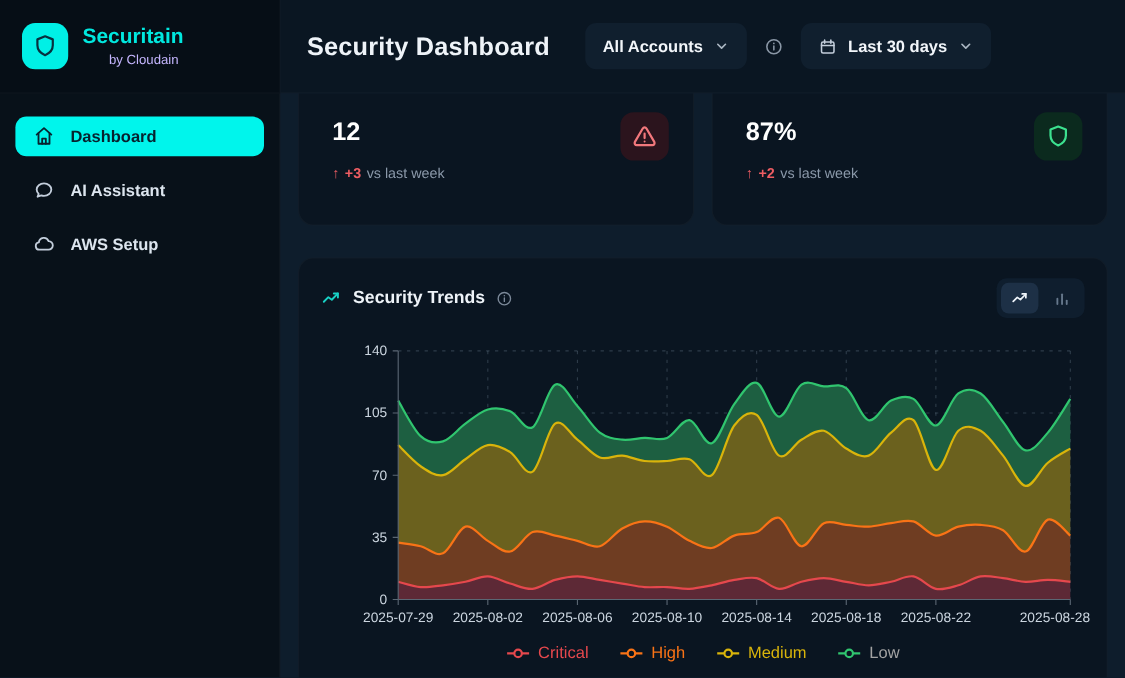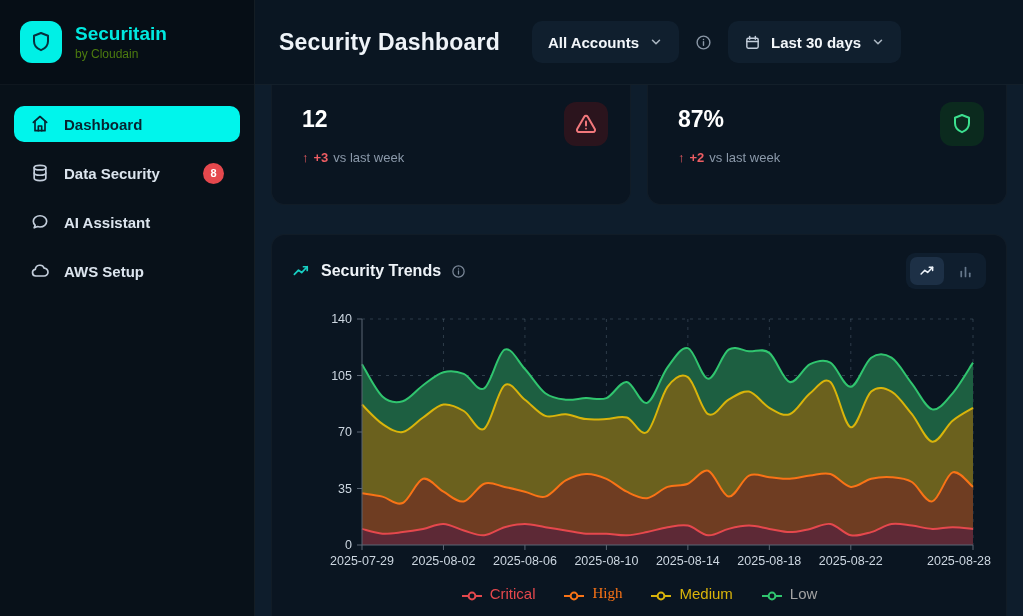--- a/index.html
+++ b/index.html
@@ -11,21 +11,21 @@
     display:flex;
   }
   
   .sidebar { width:255px; min-width:255px; height:616px; background:#081119;
              border-right:1px solid rgba(255,255,255,.05); display:flex; flex-direction:column; }
   .sidebar-header { height:85px; background:#060e16; border-bottom:1px solid rgba(255,255,255,.04);
                     display:flex; align-items:center; gap:13px; padding:0 20px; }
   .logo-box { width:42px; height:42px; border-radius:12px; background:#00f0e6; color:#07303e;
               display:grid; place-items:center; flex:none; }
   .brand-name { color:#00e8df; font-size:19px; font-weight:bold; line-height:1.15; }
-  .brand-sub { color:#4d7c0f; font-size:12px; margin-top:2px; }
+  .brand-sub { color:#c4b5fd; font-size:12px; margin-top:2px;margin-left:24px; }
   .nav { padding:21px 14px; display:flex; flex-direction:column; gap:13px; }
   .nav-item { display:flex; align-items:center; gap:14px; height:36px; padding:0 16px;
               border-radius:10px; color:#dce5ee; font-size:15px; font-weight:600; cursor:pointer; }
   .nav-item .nicon { color:#c3cedb; display:grid; place-items:center; }
   .nav-item.active { background:#00f5ec; color:#07232f; }
   .nav-item.active .nicon { color:#07232f; }
   .badge { margin-left:auto; width:21px; height:21px; border-radius:50%; background:#e5484d;
            color:#fff; font-size:11px; font-weight:bold; display:grid; place-items:center; }
   
   .main { flex:1; display:flex; flex-direction:column; height:616px;border-radius:6px; }
@@ -58,21 +58,21 @@
   .chart-title { font-size:16px; font-weight:bold; }
   .chart-info { color:#7b8898; display:grid; place-items:center; }
   .toggle { margin-left:auto; background:#0f1e2e; border-radius:9px; padding:4px; display:flex; gap:4px; }
   .toggle-btn { width:34px; height:28px; border-radius:7px; display:grid; place-items:center;
                 color:#66788c; cursor:pointer; }
   .toggle-btn.active { background:#1d3046; color:#eef4fa; }
   .chart-area { display:flex; margin-top:30px; }
   .y-gutter { width:70px; }
   svg.plot { overflow:visible; display:block; }
   .legend { display:flex; justify-content:center; gap:28px; margin-top:40px; }
-  .legend-item { display:flex; align-items:flex-end; gap:7px; font-size:15px; cursor:pointer; }
+  .legend-item { display:flex; align-items:center; gap:7px; font-size:15px; cursor:pointer; }
 </style>
 </head>
 <body>
 
 <aside class="sidebar">
   <div class="sidebar-header">
     <div class="logo-box">
       <svg width="24" height="24" viewBox="0 0 24 24" fill="none" stroke="currentColor" stroke-width="2" stroke-linejoin="round">
           <path d="M12 3l7 2.8v5.4c0 4.3-2.9 7.3-7 9-4.1-1.7-7-4.7-7-9V5.8z"></path>
         </svg>
@@ -85,31 +85,20 @@
   <nav class="nav" id="nav">
       <div class="nav-item active">
         <span class="nicon">
           <svg width="20" height="20" viewBox="0 0 24 24" fill="none" stroke="currentColor" stroke-width="2" stroke-linecap="round" stroke-linejoin="round">
             <path d="M4 10l8-7 8 7"></path>
             <path d="M6 8.6V20h12V8.6"></path>
             <path d="M10 20v-5.6h4V20"></path>
           </svg>
         </span>
         <span>Dashboard</span>
-      </div>
-      <div class="nav-item">
-        <span class="nicon">
-          <svg width="20" height="20" viewBox="0 0 24 24" fill="none" stroke="currentColor" stroke-width="2" stroke-linecap="round" stroke-linejoin="round">
-            <ellipse cx="12" cy="5.6" rx="7" ry="2.7"></ellipse>
-            <path d="M5 5.6v6.4c0 1.5 3.1 2.7 7 2.7s7-1.2 7-2.7V5.6"></path>
-            <path d="M5 12v6.4c0 1.5 3.1 2.7 7 2.7s7-1.2 7-2.7V12"></path>
-          </svg>
-        </span>
-        <span>Data Security</span>
-        <span class="badge">8</span>
       </div>
       <div class="nav-item">
         <span class="nicon">
           <svg width="20" height="20" viewBox="0 0 24 24" fill="none" stroke="currentColor" stroke-width="2" stroke-linecap="round" stroke-linejoin="round">
             <path d="M12 4.5c4.5 0 8 2.9 8 6.7s-3.5 6.8-8 6.8c-1 0-2-.2-2.9-.5L5 19l1.2-3.1c-1.4-1.2-2.2-2.8-2.2-4.7 0-3.8 3.5-6.7 8-6.7z"></path>
           </svg>
         </span>
         <span>AI Assistant</span>
       </div>
       <div class="nav-item">
@@ -277,21 +266,21 @@
           </svg>
       </div>
       <div class="legend" id="legend">
           <span class="legend-item" style="color: rgb(229, 72, 77);">
             <svg width="22" height="12" viewBox="0 0 22 12">
               <line x1="1" y1="6" x2="21" y2="6" stroke="#e5484d" stroke-width="2"></line>
               <circle cx="11" cy="6" r="3.4" fill="#0a1521" stroke="#e5484d" stroke-width="2"></circle>
             </svg>
             <span>Critical</span>
           </span>
-          <span class="legend-item" style="color: rgb(249, 115, 22); font-family: Liberation Serif, serif;">
+          <span class="legend-item" style="color: rgb(249, 115, 22);">
             <svg width="22" height="12" viewBox="0 0 22 12">
               <line x1="1" y1="6" x2="21" y2="6" stroke="#f97316" stroke-width="2"></line>
               <circle cx="11" cy="6" r="3.4" fill="#0a1521" stroke="#f97316" stroke-width="2"></circle>
             </svg>
             <span>High</span>
           </span>
           <span class="legend-item" style="color: rgb(217, 180, 11);">
             <svg width="22" height="12" viewBox="0 0 22 12">
               <line x1="1" y1="6" x2="21" y2="6" stroke="#d9b40b" stroke-width="2"></line>
               <circle cx="11" cy="6" r="3.4" fill="#0a1521" stroke="#d9b40b" stroke-width="2"></circle>

